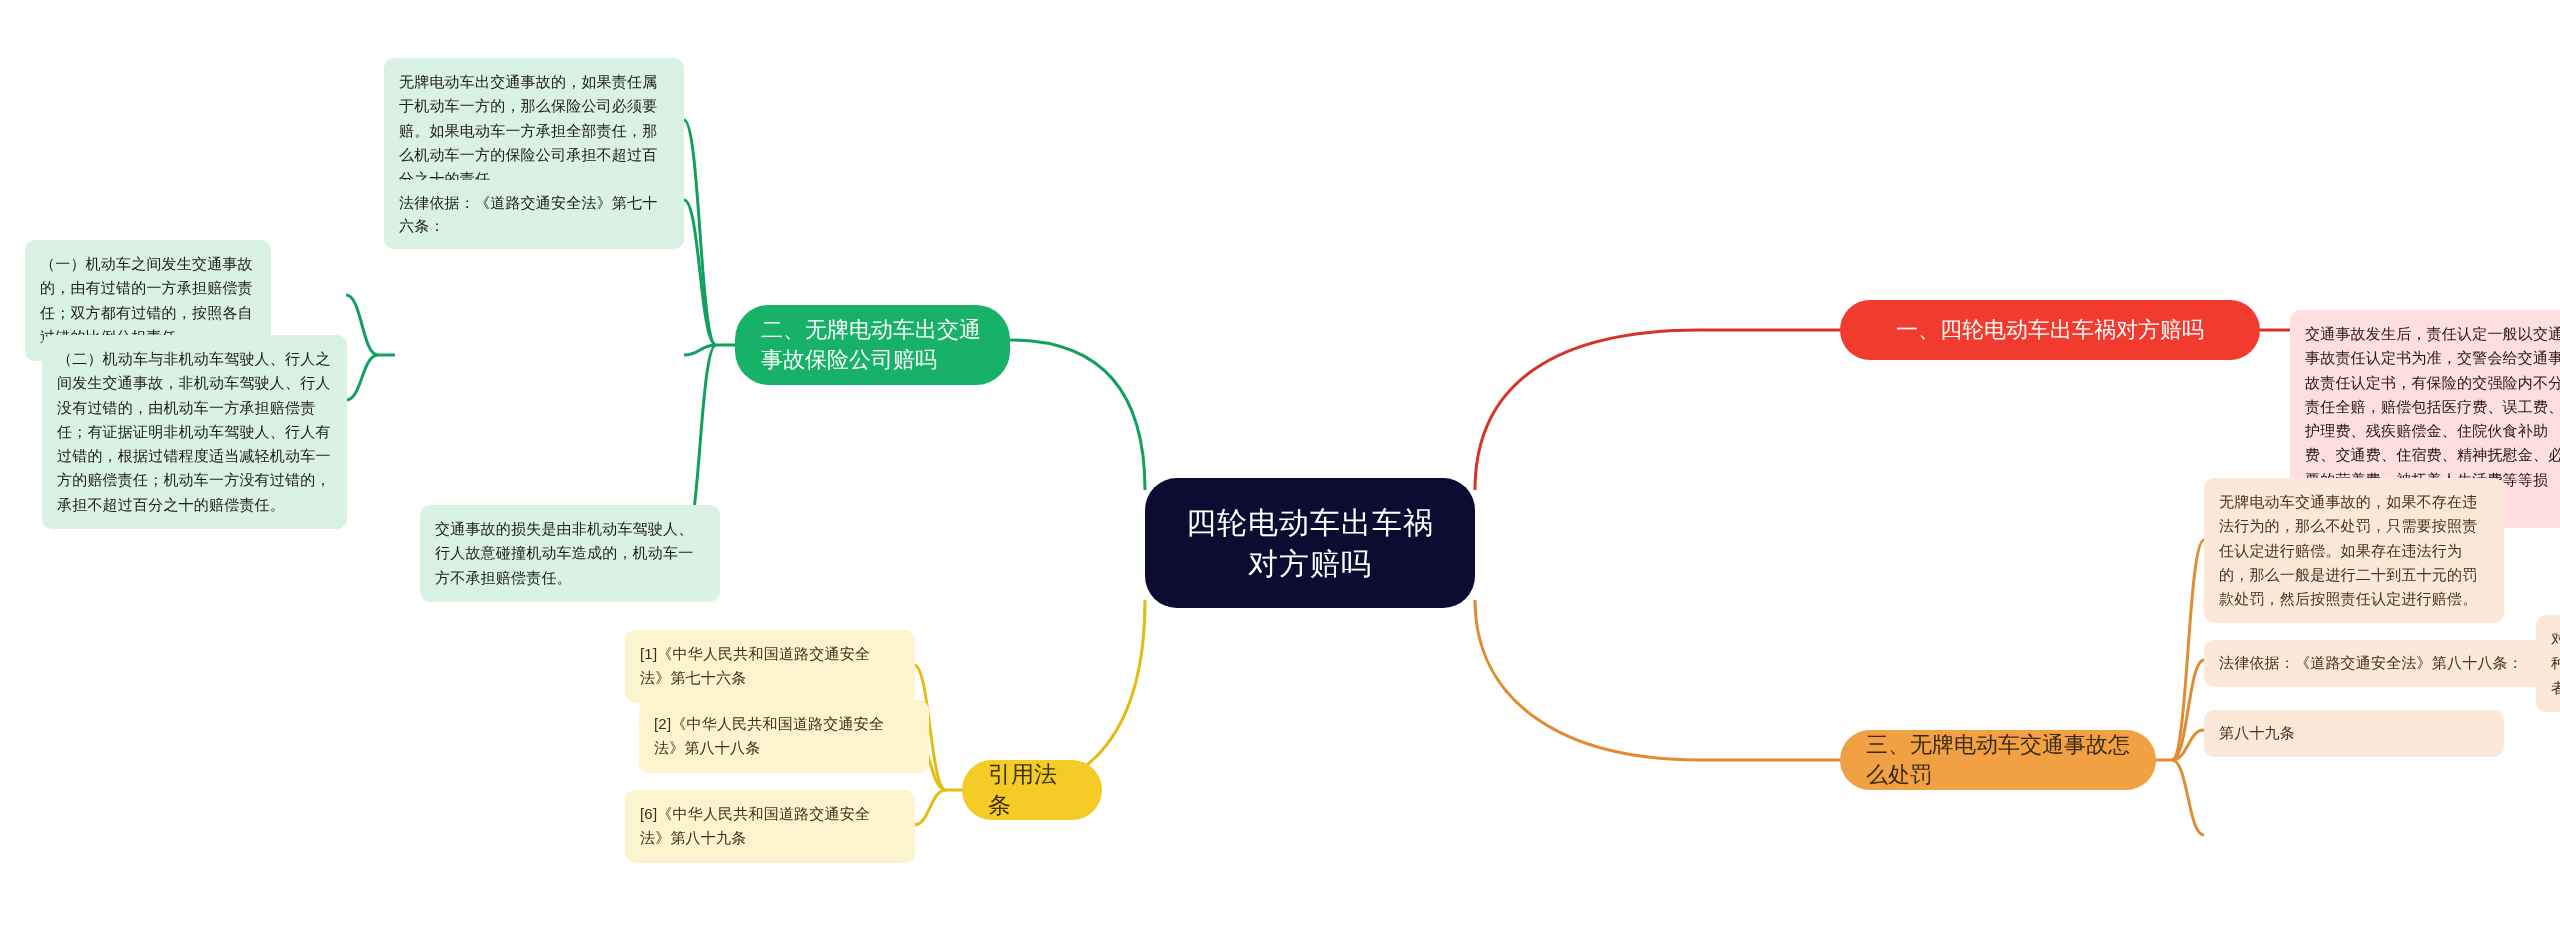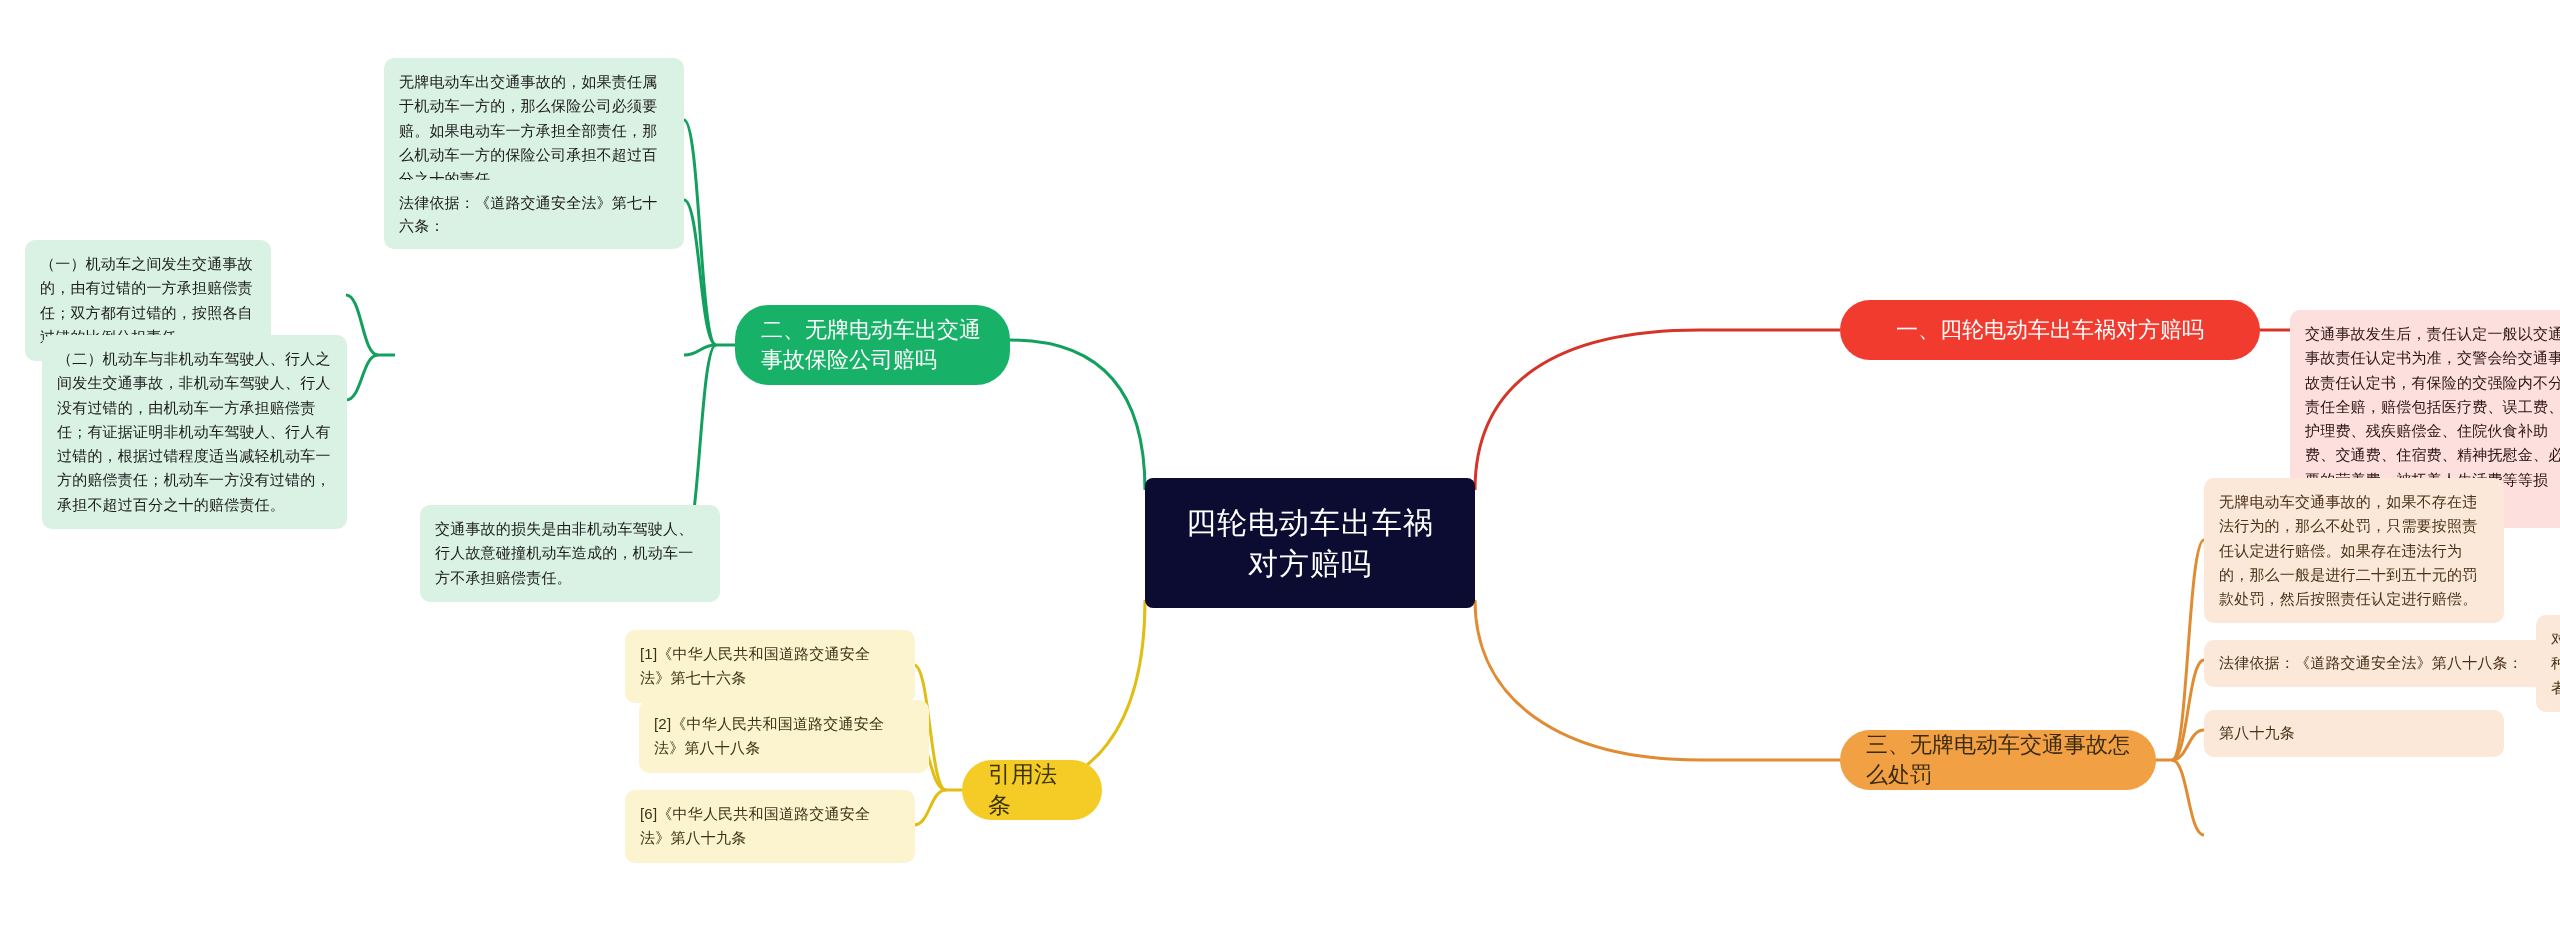--- a/index.html
+++ b/index.html
@@ -8,21 +8,21 @@
 
   #canvas { position:relative; width:2560px; height:950px; background:#fff; }
   #wires { position:absolute; left:0; top:0; width:2560px; height:950px; pointer-events:none; }
 
   .node { position:absolute; }
 
   
   .root {
     background:#0c0c33;
     color:#ffffff;
-    border-radius:8px;
+    border-radius:32px;
     display:flex; align-items:center; justify-content:center;
     text-align:center;
     font-size:30px;
     line-height:1.38;
     padding:18px 34px;
     letter-spacing:1px;
   }
 
   
   .pill {

